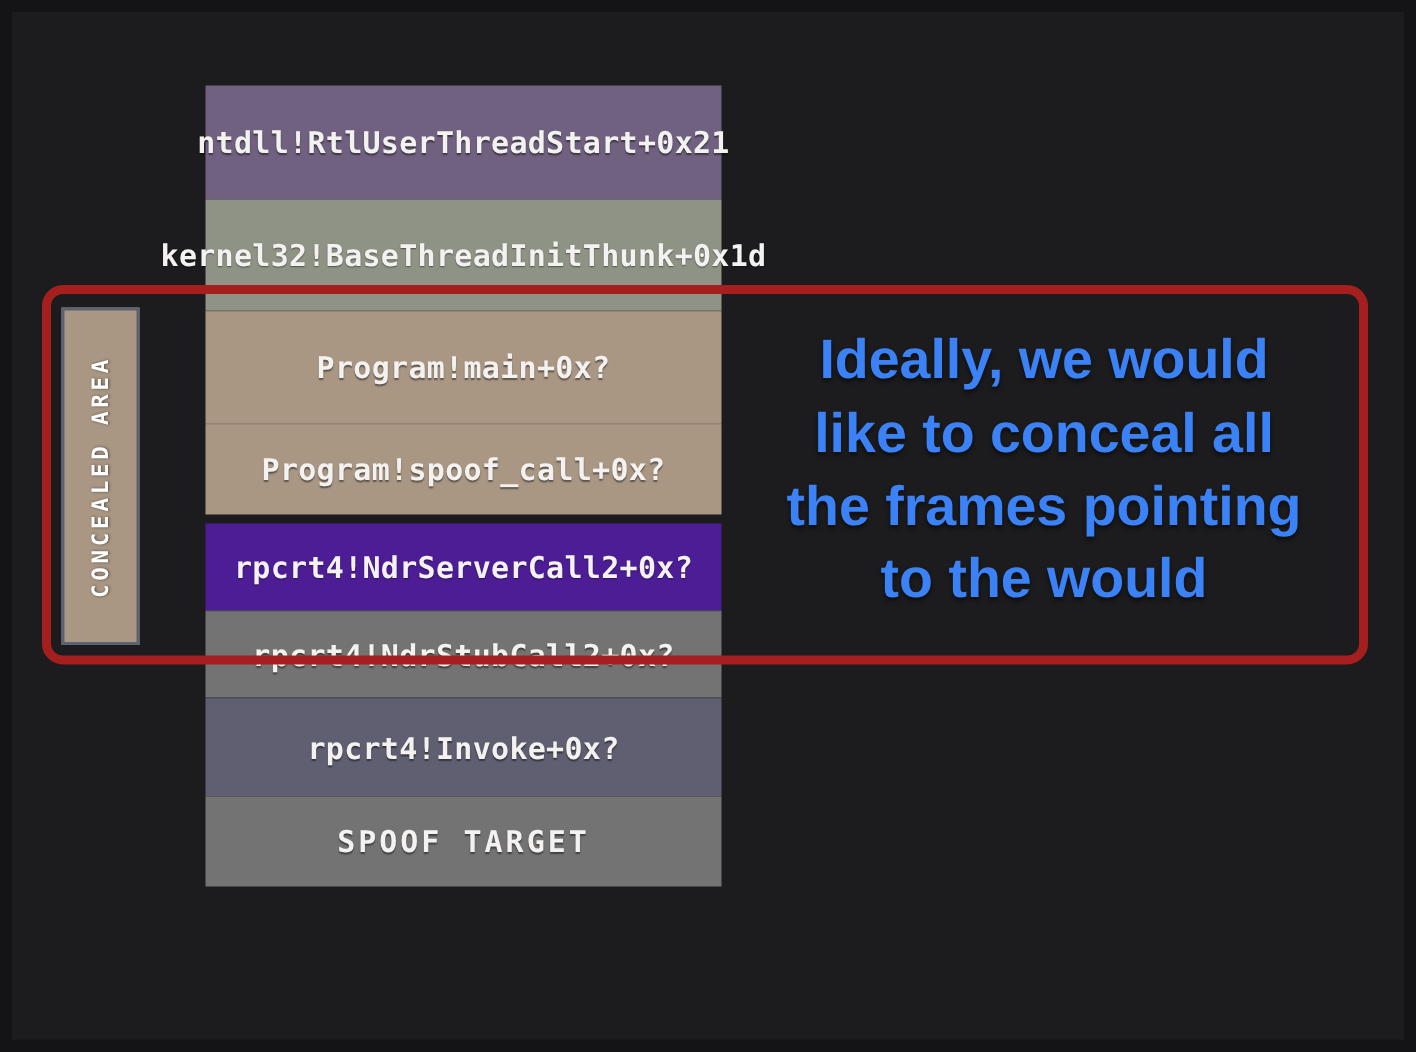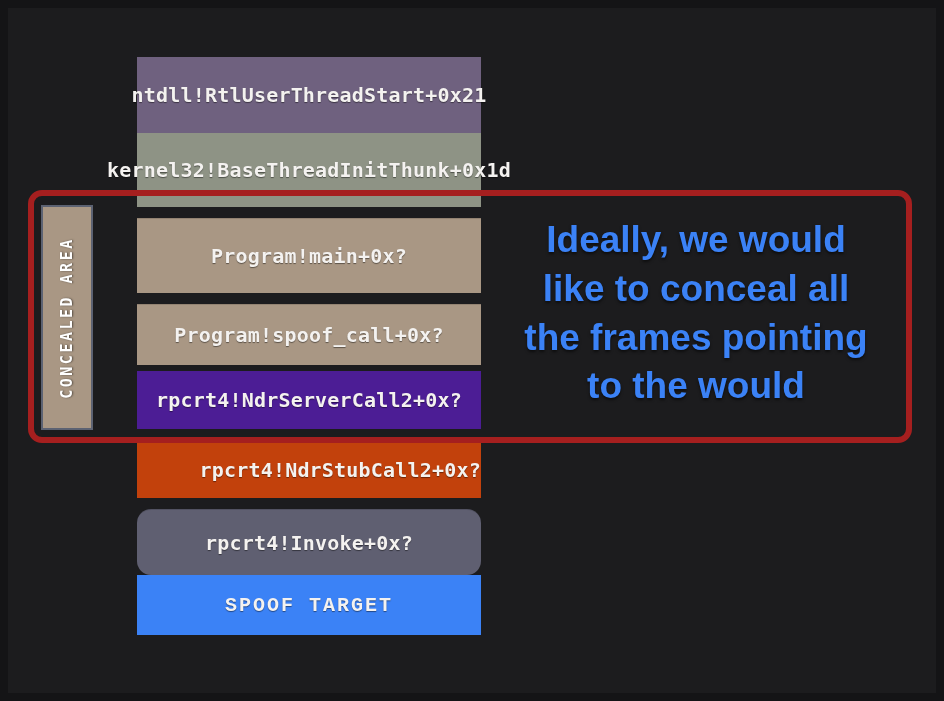--- a/index.html
+++ b/index.html
@@ -54,21 +54,20 @@
     font-size: 20px;
     font-weight: 700;
     letter-spacing: 0.2px;
     color: #f4f2f0;
     text-shadow: 0 1px 1px rgba(0,0,0,0.45);
     white-space: nowrap;
   }
 
   .frame-sep {
     border-top: 1px solid rgba(0,0,0,0.13);
-    margin-top: 11px;
   }
 
   .frame-gap {
     background: #1c1c1e;
   }
 
   
   #concealed-tab {
     position: absolute;
     left: 41px;
@@ -141,27 +140,27 @@
       <div class="stack-frame frame-sep" style="background: rgb(169, 151, 132); height: 75px;">
         <span>Program!main+0x?</span>
       </div>
       <div class="stack-frame frame-sep" style="background: rgb(169, 151, 132); height: 61px;">
         <span>Program!spoof_call+0x?</span>
       </div>
       <div class="frame-gap" style="height: 6px;"></div>
       <div class="stack-frame" style="background: #4c1d95; height: 58px;">
         <span>rpcrt4!NdrServerCall2+0x?</span>
       </div>
-      <div class="stack-frame frame-sep" style="background: #c2410c; height: 58px; justify-content: flex-end;">
+      <div class="stack-frame frame-sep" style="background: #737373; height: 58px;">
         <span>rpcrt4!NdrStubCall2+0x?</span>
       </div>
-      <div class="stack-frame frame-sep" style="background: rgb(95, 95, 113); height: 66px; border-radius: 14px;">
+      <div class="stack-frame frame-sep" style="background: rgb(95, 95, 113); height: 66px;">
         <span>rpcrt4!Invoke+0x?</span>
       </div>
-      <div class="stack-frame" style="background: #3b82f6; height: 60px; font-family: Liberation Mono, monospace;">
+      <div class="stack-frame" style="background: #737373; height: 60px;">
         <span style="letter-spacing: 2px;">SPOOF TARGET</span>
       </div>
     </div>
 
   <div id="concealed-tab">
     <span id="concealed-tab-label">CONCEALED AREA</span>
   </div>
 
   <div id="highlight-box"></div>
 

